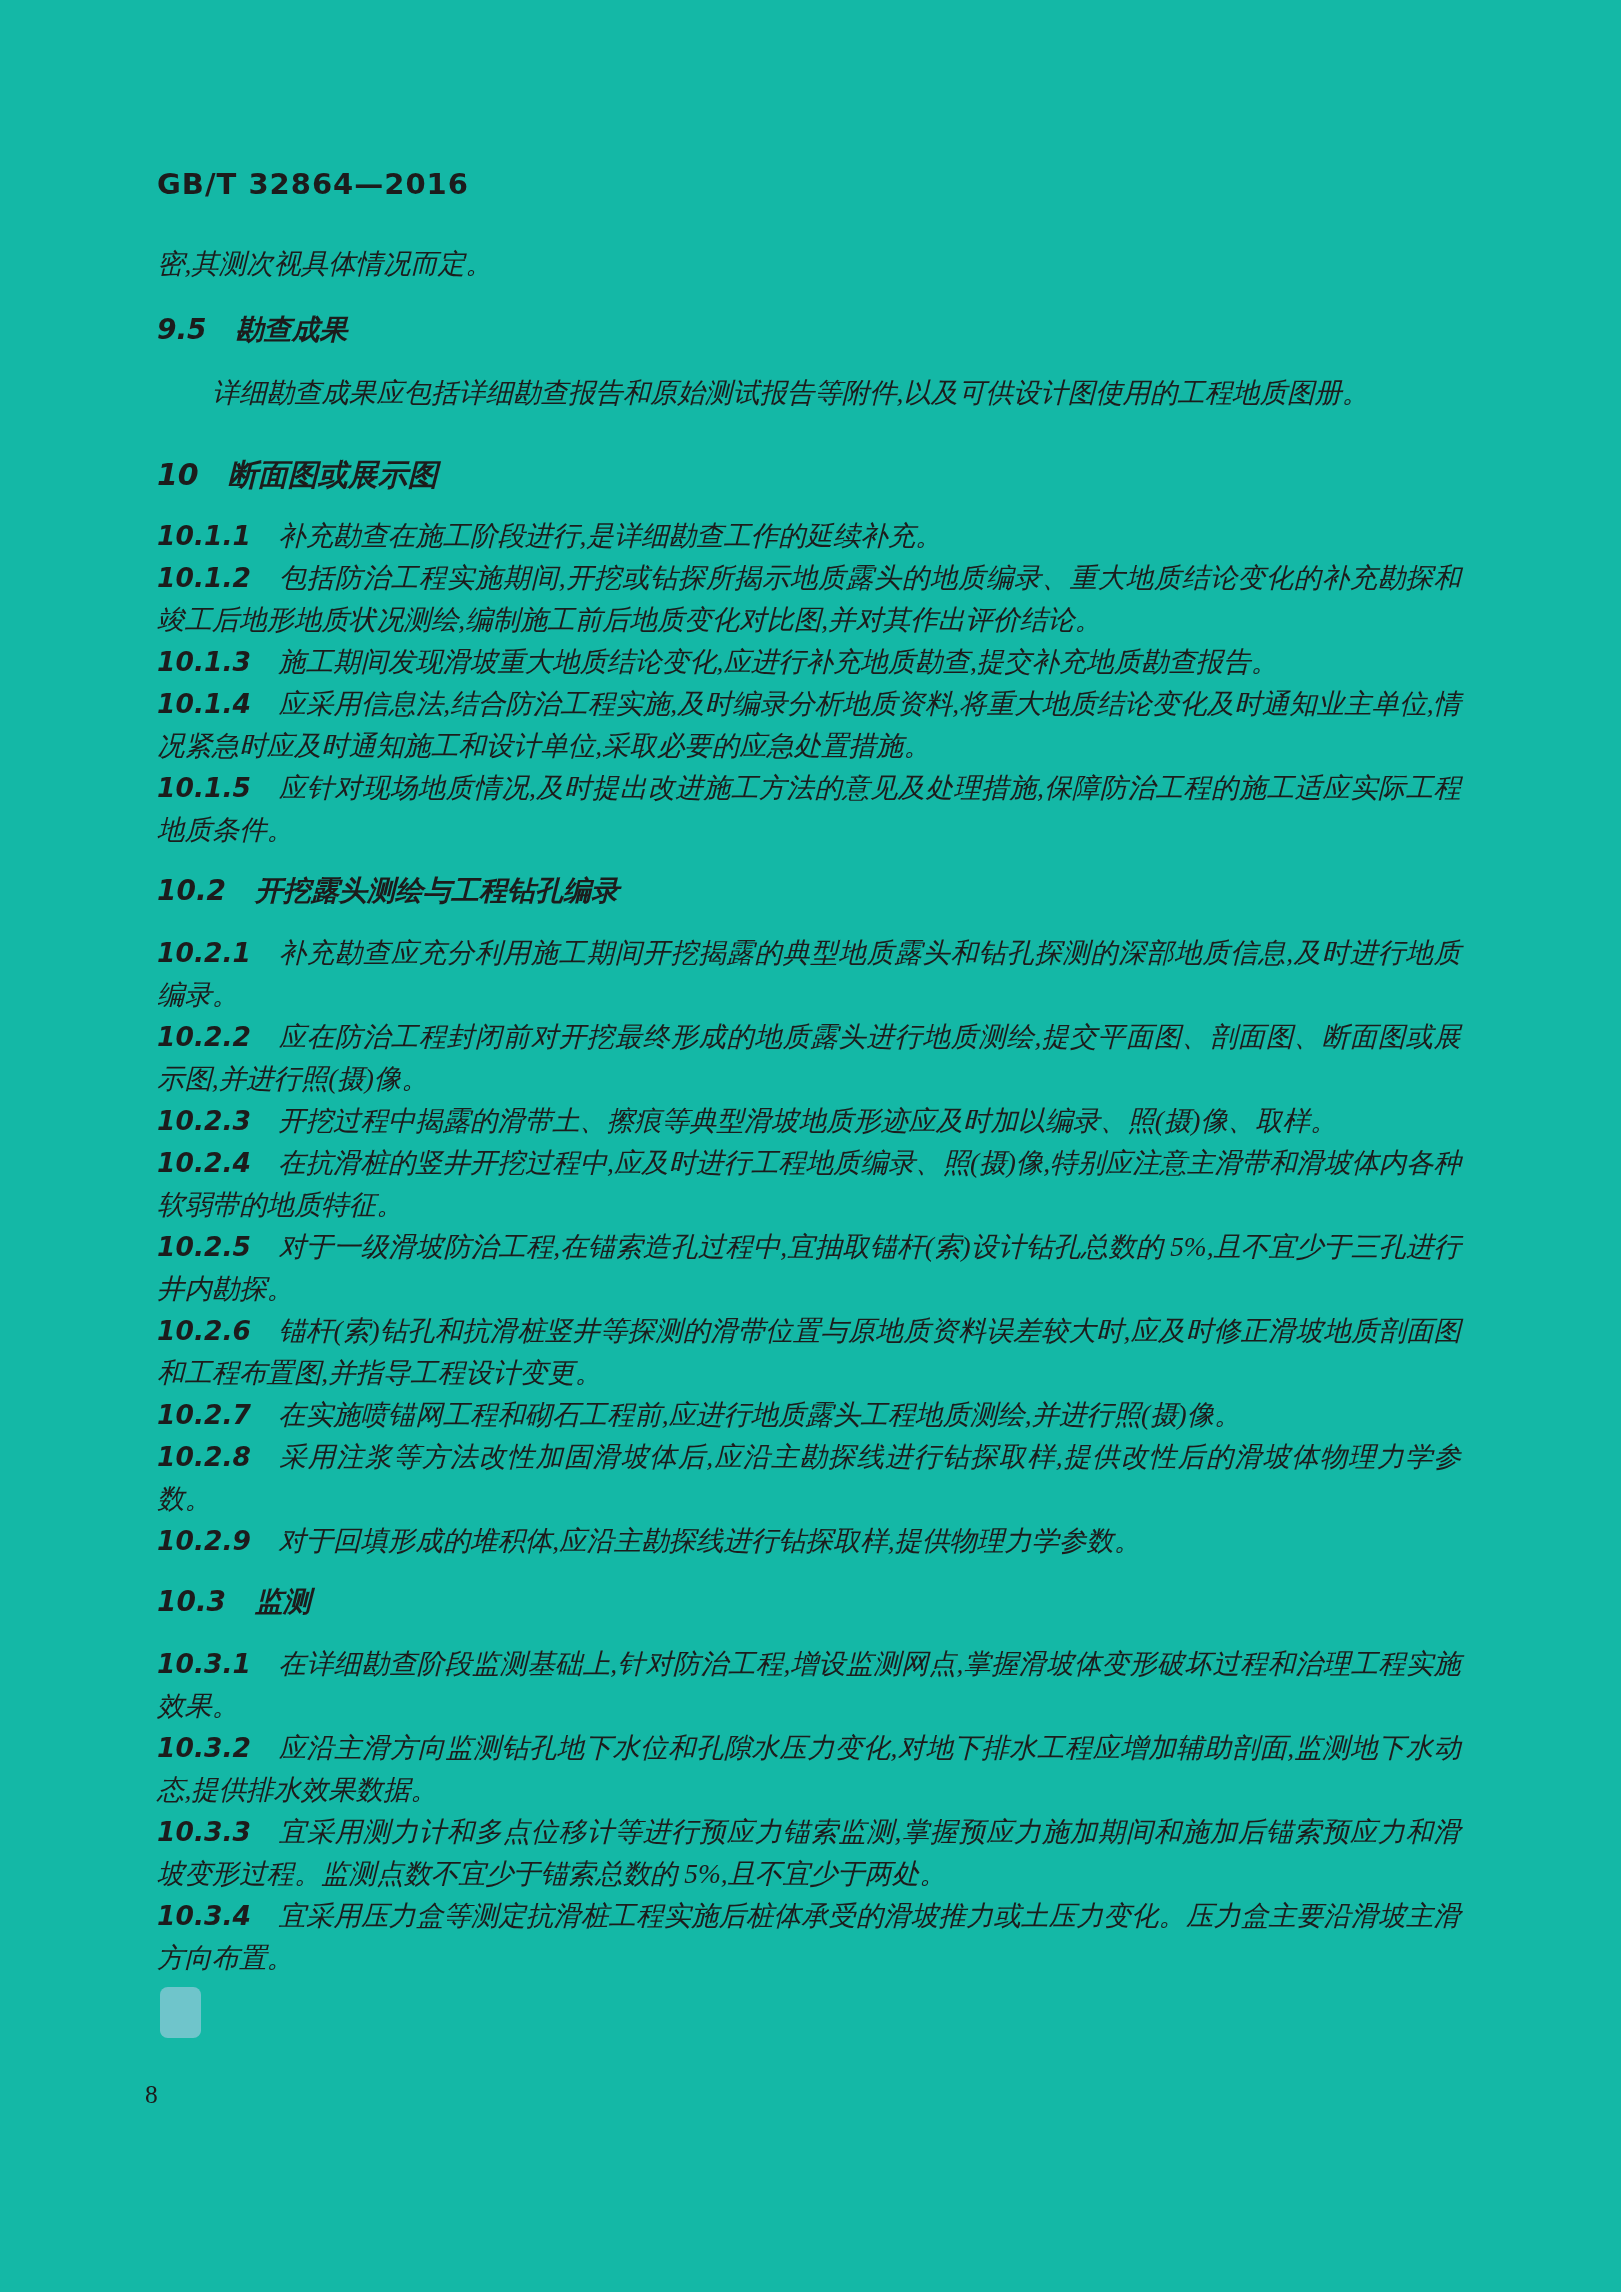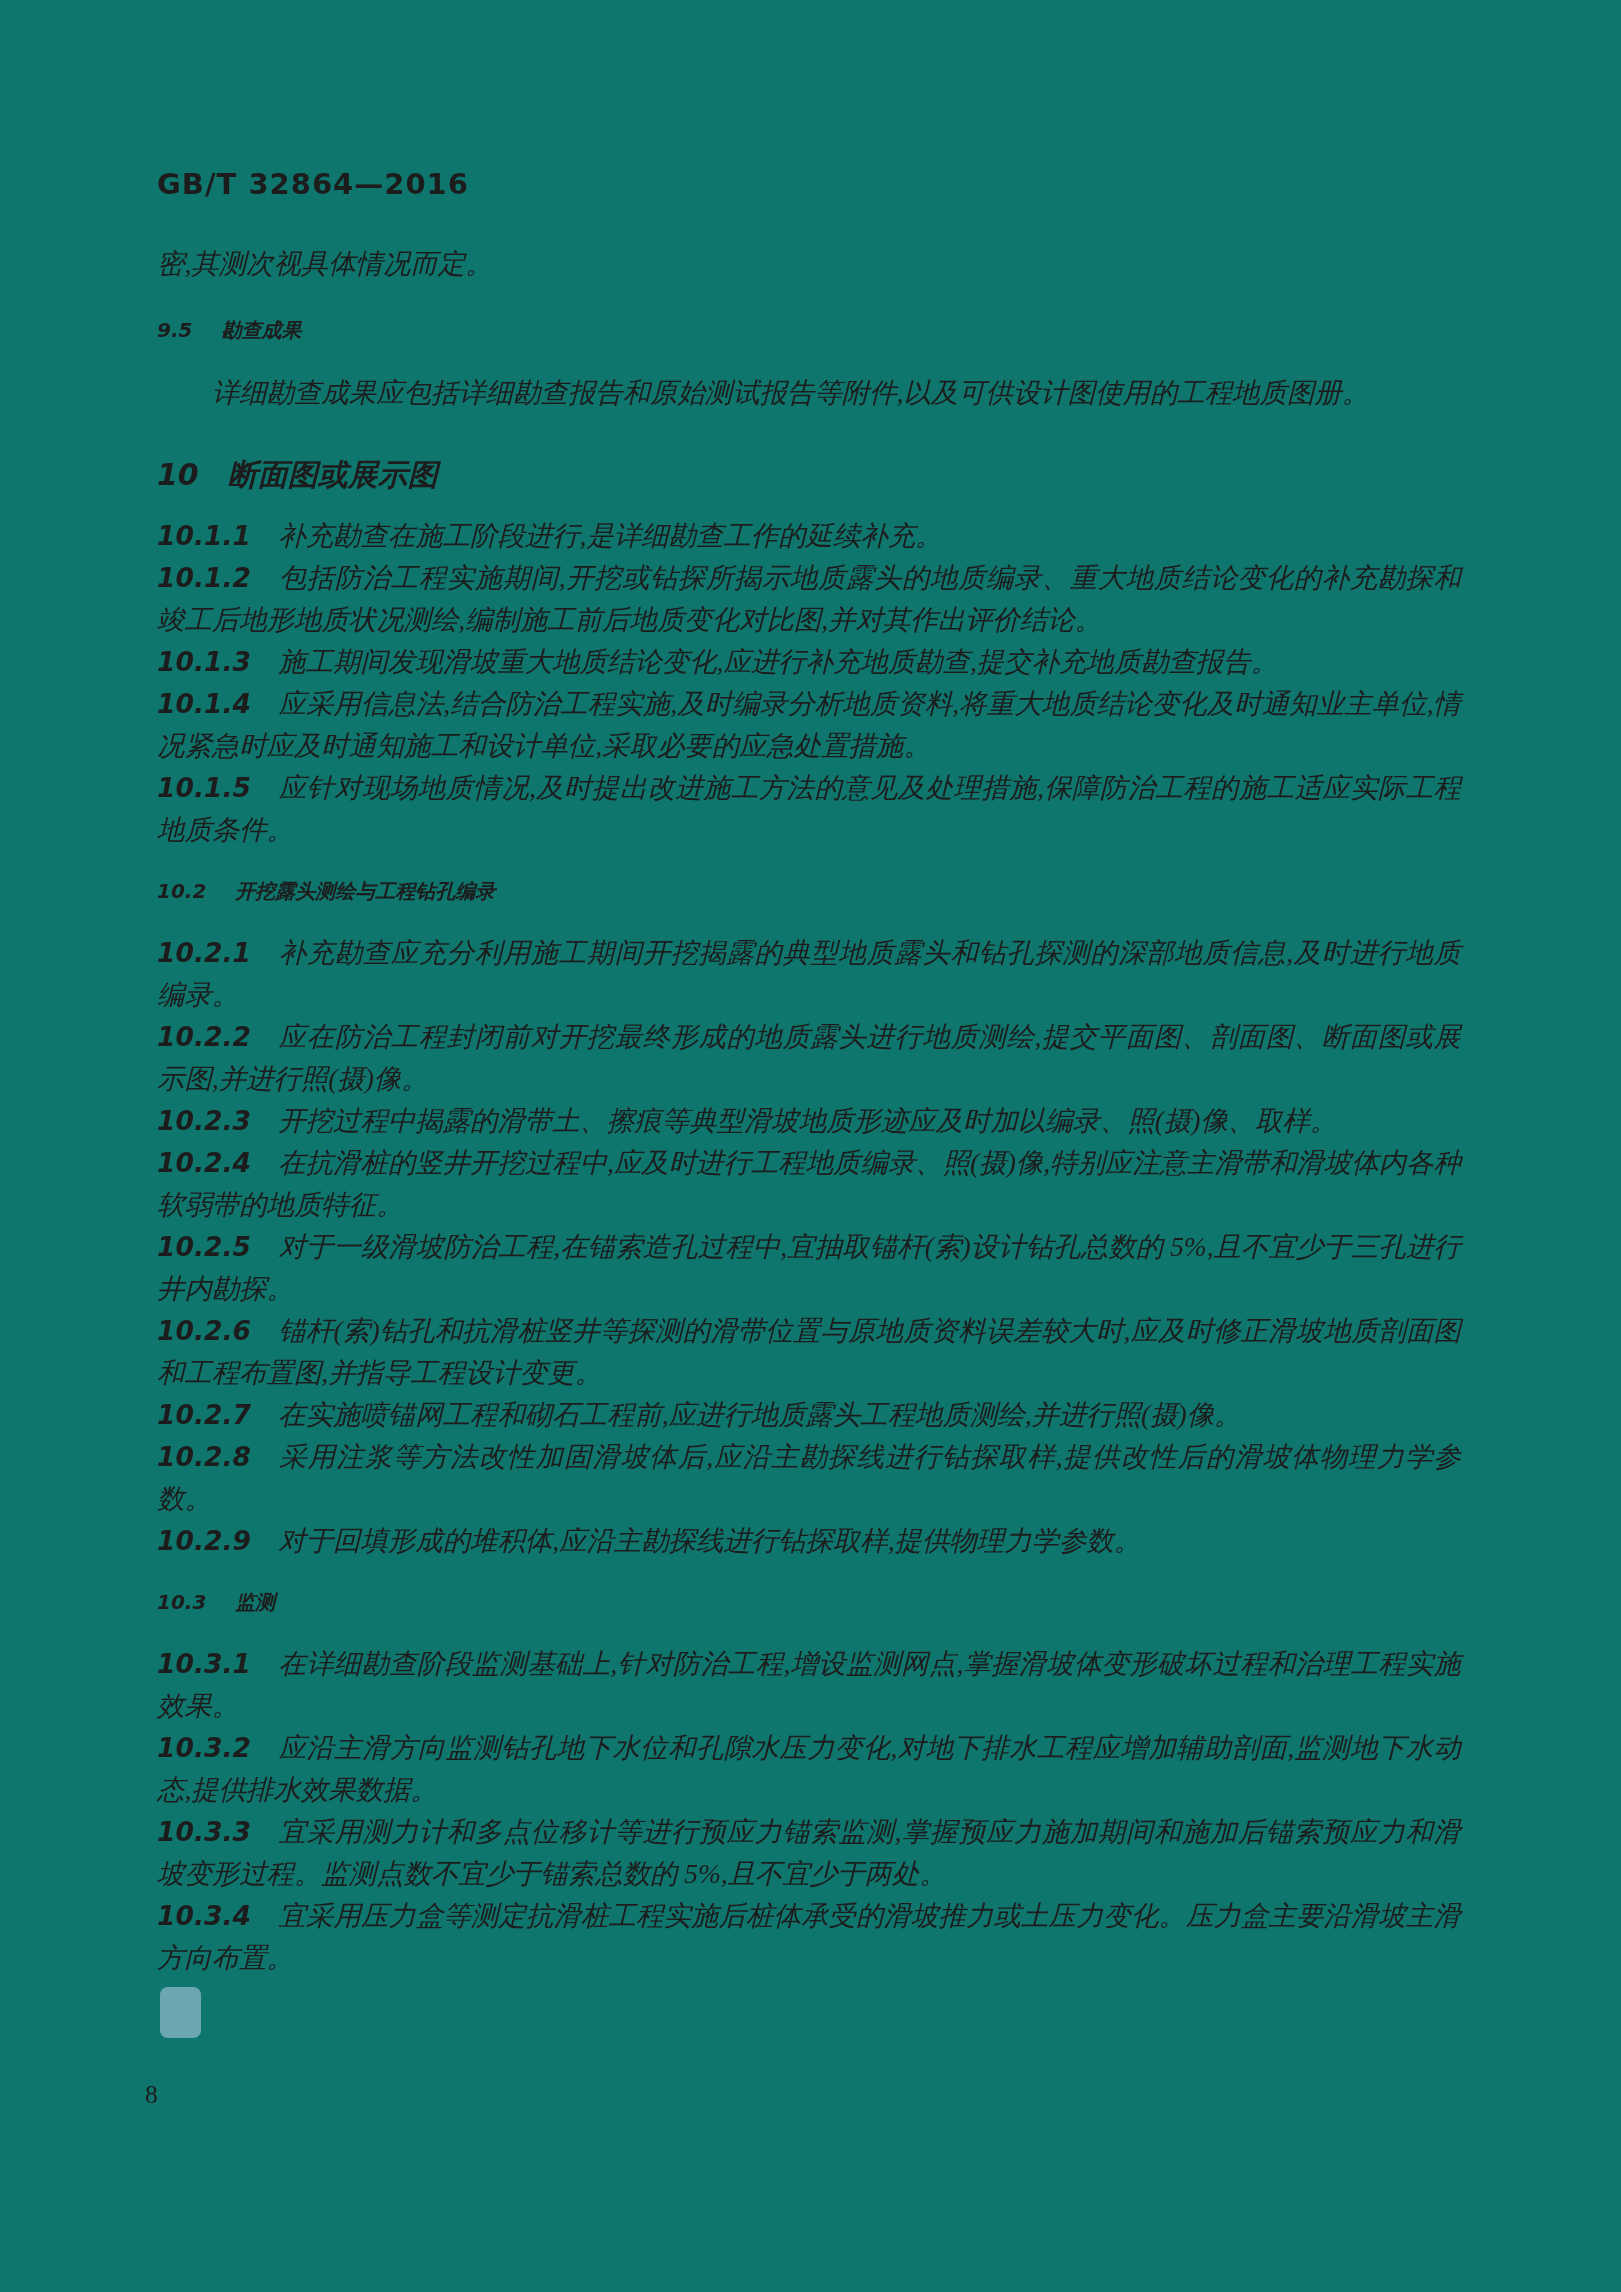--- a/index.html
+++ b/index.html
@@ -4,21 +4,21 @@
 <style>
   html, body { margin: 0; padding: 0; }
   body {
     width: 1621px; height: 2293px;
     background: #ffffff;
     position: relative;
     font-family: "Liberation Serif", "DejaVu Serif", serif;
     color: #1c1c1c;
     overflow: hidden;
   }
-  .page { position: absolute; inset: 0; background: #0f766e; }
+  .page { position: absolute; inset: 0; background: #14b8a6; }
   .content {
     position: absolute;
     left: 157px; top: 167px; width: 1304px;
     z-index: 2;
   }
   .runhead {
     font-family: "DejaVu Sans", "Liberation Sans", sans-serif;
     font-weight: 700;
     font-size: 29px;
     line-height: 35px;
@@ -27,21 +27,21 @@
   p, h1, h2 { margin: 0; padding: 0; font-style: italic; }
   .bodytext {
     font-size: 27.4px;
     line-height: 42px;
     text-align: justify;
   }
   .cont { margin-top: 41px; }
   .h2 {
     font-family: "DejaVu Sans", "Liberation Sans", sans-serif;
     font-weight: 700;
-    font-size: 20px;
+    font-size: 28px;
     line-height: 42px;
   }
   .h2.after-body { margin-top: 23.5px; }
   .h2.mid { margin-top: 19.6px; margin-bottom: 19.6px; }
   .para-indent { margin-top: 21.6px; text-indent: 2em; }
   .h1 {
     font-family: "DejaVu Sans", "Liberation Sans", sans-serif;
     font-weight: 700;
     font-size: 30px;
     line-height: 44px;

